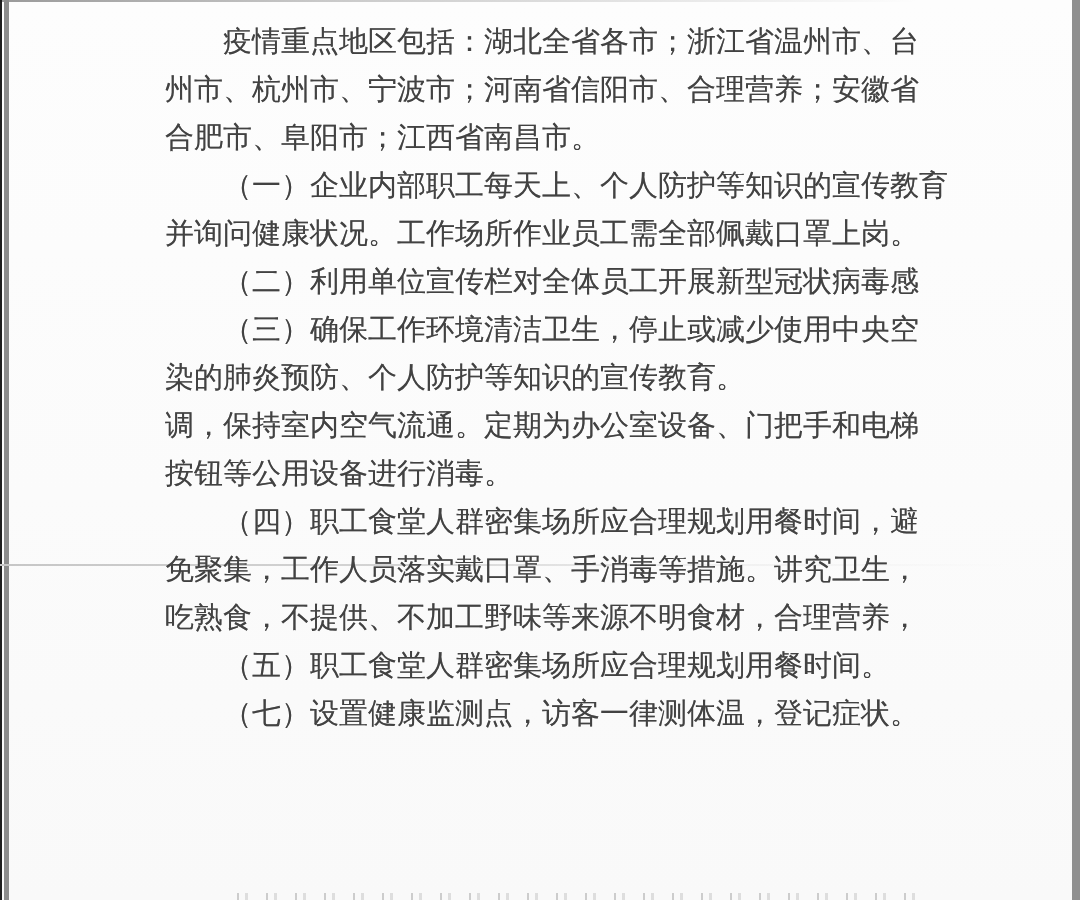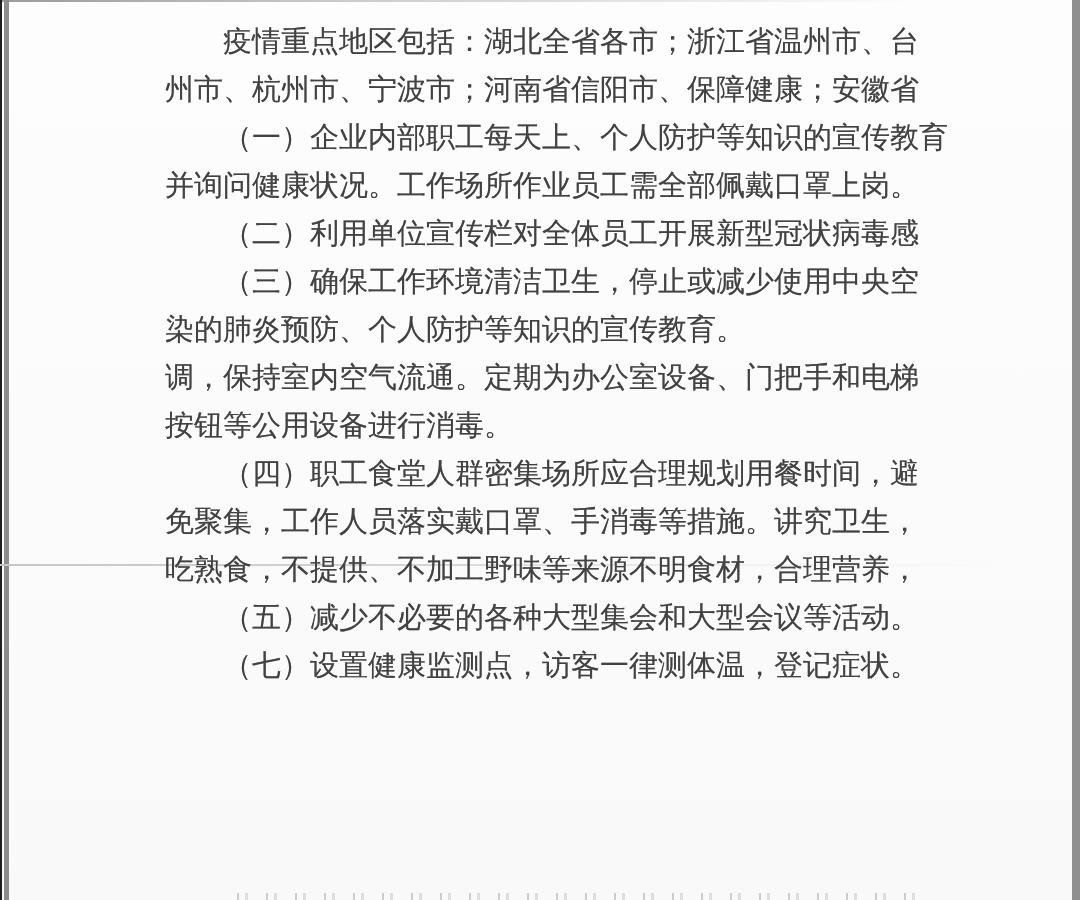--- a/index.html
+++ b/index.html
@@ -88,30 +88,31 @@
 <div class="page">
 
   <div class="edge-top-line"></div>
   <div class="edge-left-black"></div>
   <div class="edge-left-gray"></div>
   <div class="edge-right-gray"></div>
   <div class="artifact-hline"></div>
 
   <div class="content">
     <div class="line indent">疫情重点地区包括：湖北全省各市；浙江省温州市、台</div>
-    <div class="line">州市、杭州市、宁波市；河南省信阳市、保障健康；安徽省</div>
+    <div class="line">州市、杭州市、宁波市；河南省信阳市、合理营养；安徽省</div>
+    <div class="line">合肥市、阜阳市；江西省南昌市。</div>
     <div class="line indent">（一）企业内部职工每天上、个人防护等知识的宣传教育</div>
     <div class="line">并询问健康状况。工作场所作业员工需全部佩戴口罩上岗。</div>
     <div class="line indent">（二）利用单位宣传栏对全体员工开展新型冠状病毒感</div>
     <div class="line indent">（三）确保工作环境清洁卫生，停止或减少使用中央空</div>
     <div class="line">染的肺炎预防、个人防护等知识的宣传教育。</div>
     <div class="line">调，保持室内空气流通。定期为办公室设备、门把手和电梯</div>
     <div class="line">按钮等公用设备进行消毒。</div>
     <div class="line indent">（四）职工食堂人群密集场所应合理规划用餐时间，避</div>
     <div class="line">免聚集，工作人员落实戴口罩、手消毒等措施。讲究卫生，</div>
     <div class="line">吃熟食，不提供、不加工野味等来源不明食材，合理营养，</div>
-    <div class="line indent">（五）减少不必要的各种大型集会和大型会议等活动。</div>
+    <div class="line indent">（五）职工食堂人群密集场所应合理规划用餐时间。</div>
     <div class="line indent">（七）设置健康监测点，访客一律测体温，登记症状。</div>
   </div>
 
   <div class="cutoff-fragment"></div>
 
 </div>
 
 </body></html>

